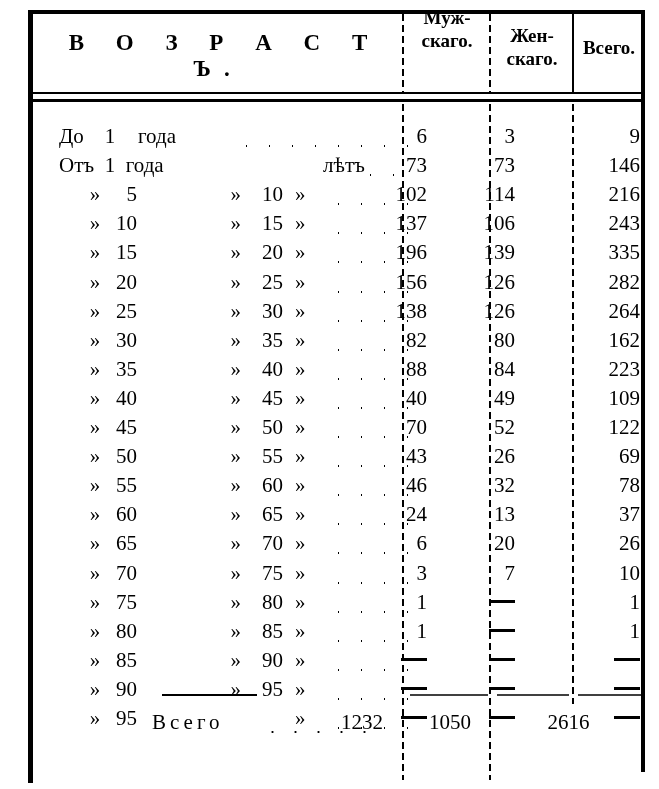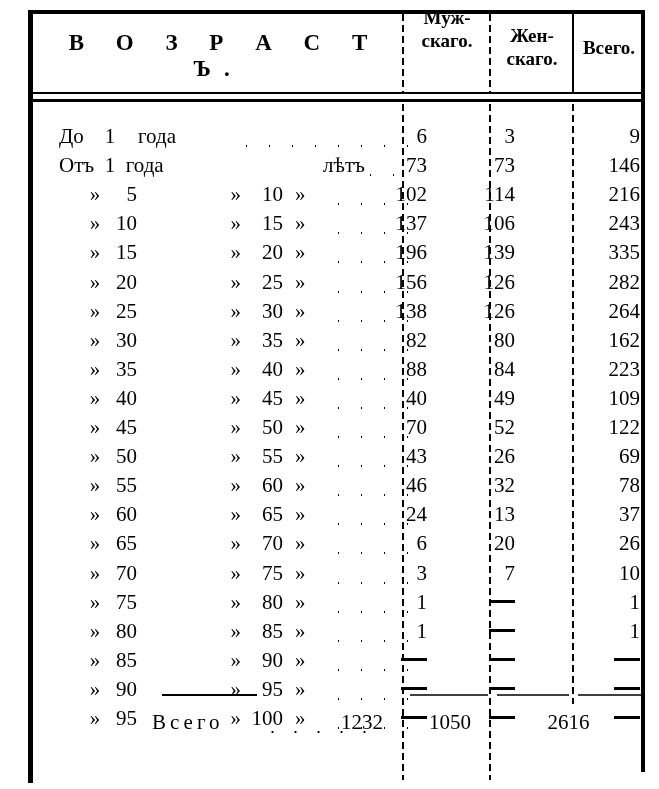--- a/index.html
+++ b/index.html
@@ -422,21 +422,20 @@
         <div class="cell-from">»   90</div>
         <div class="cell-to">»    95</div>
         <div class="cell-unit">»</div>
         <div class="leader"></div>
         <div class="num m"><span class="dash"></span></div>
         <div class="num f"><span class="dash"></span></div>
         <div class="num t"><span class="dash"></span></div>
       </div>
       <div class="row" style="top: 706px;">
         <div class="cell-from">»   95</div>
-        <div class="cell-to">»  100</div>
         <div class="cell-unit">»</div>
         <div class="leader"></div>
         <div class="num m"><span class="dash"></span></div>
         <div class="num f"><span class="dash"></span></div>
         <div class="num t"><span class="dash"></span></div>
       </div>
     </div>
 
   <div class="total-rule"></div>
   <div class="total-rule-m"></div>

